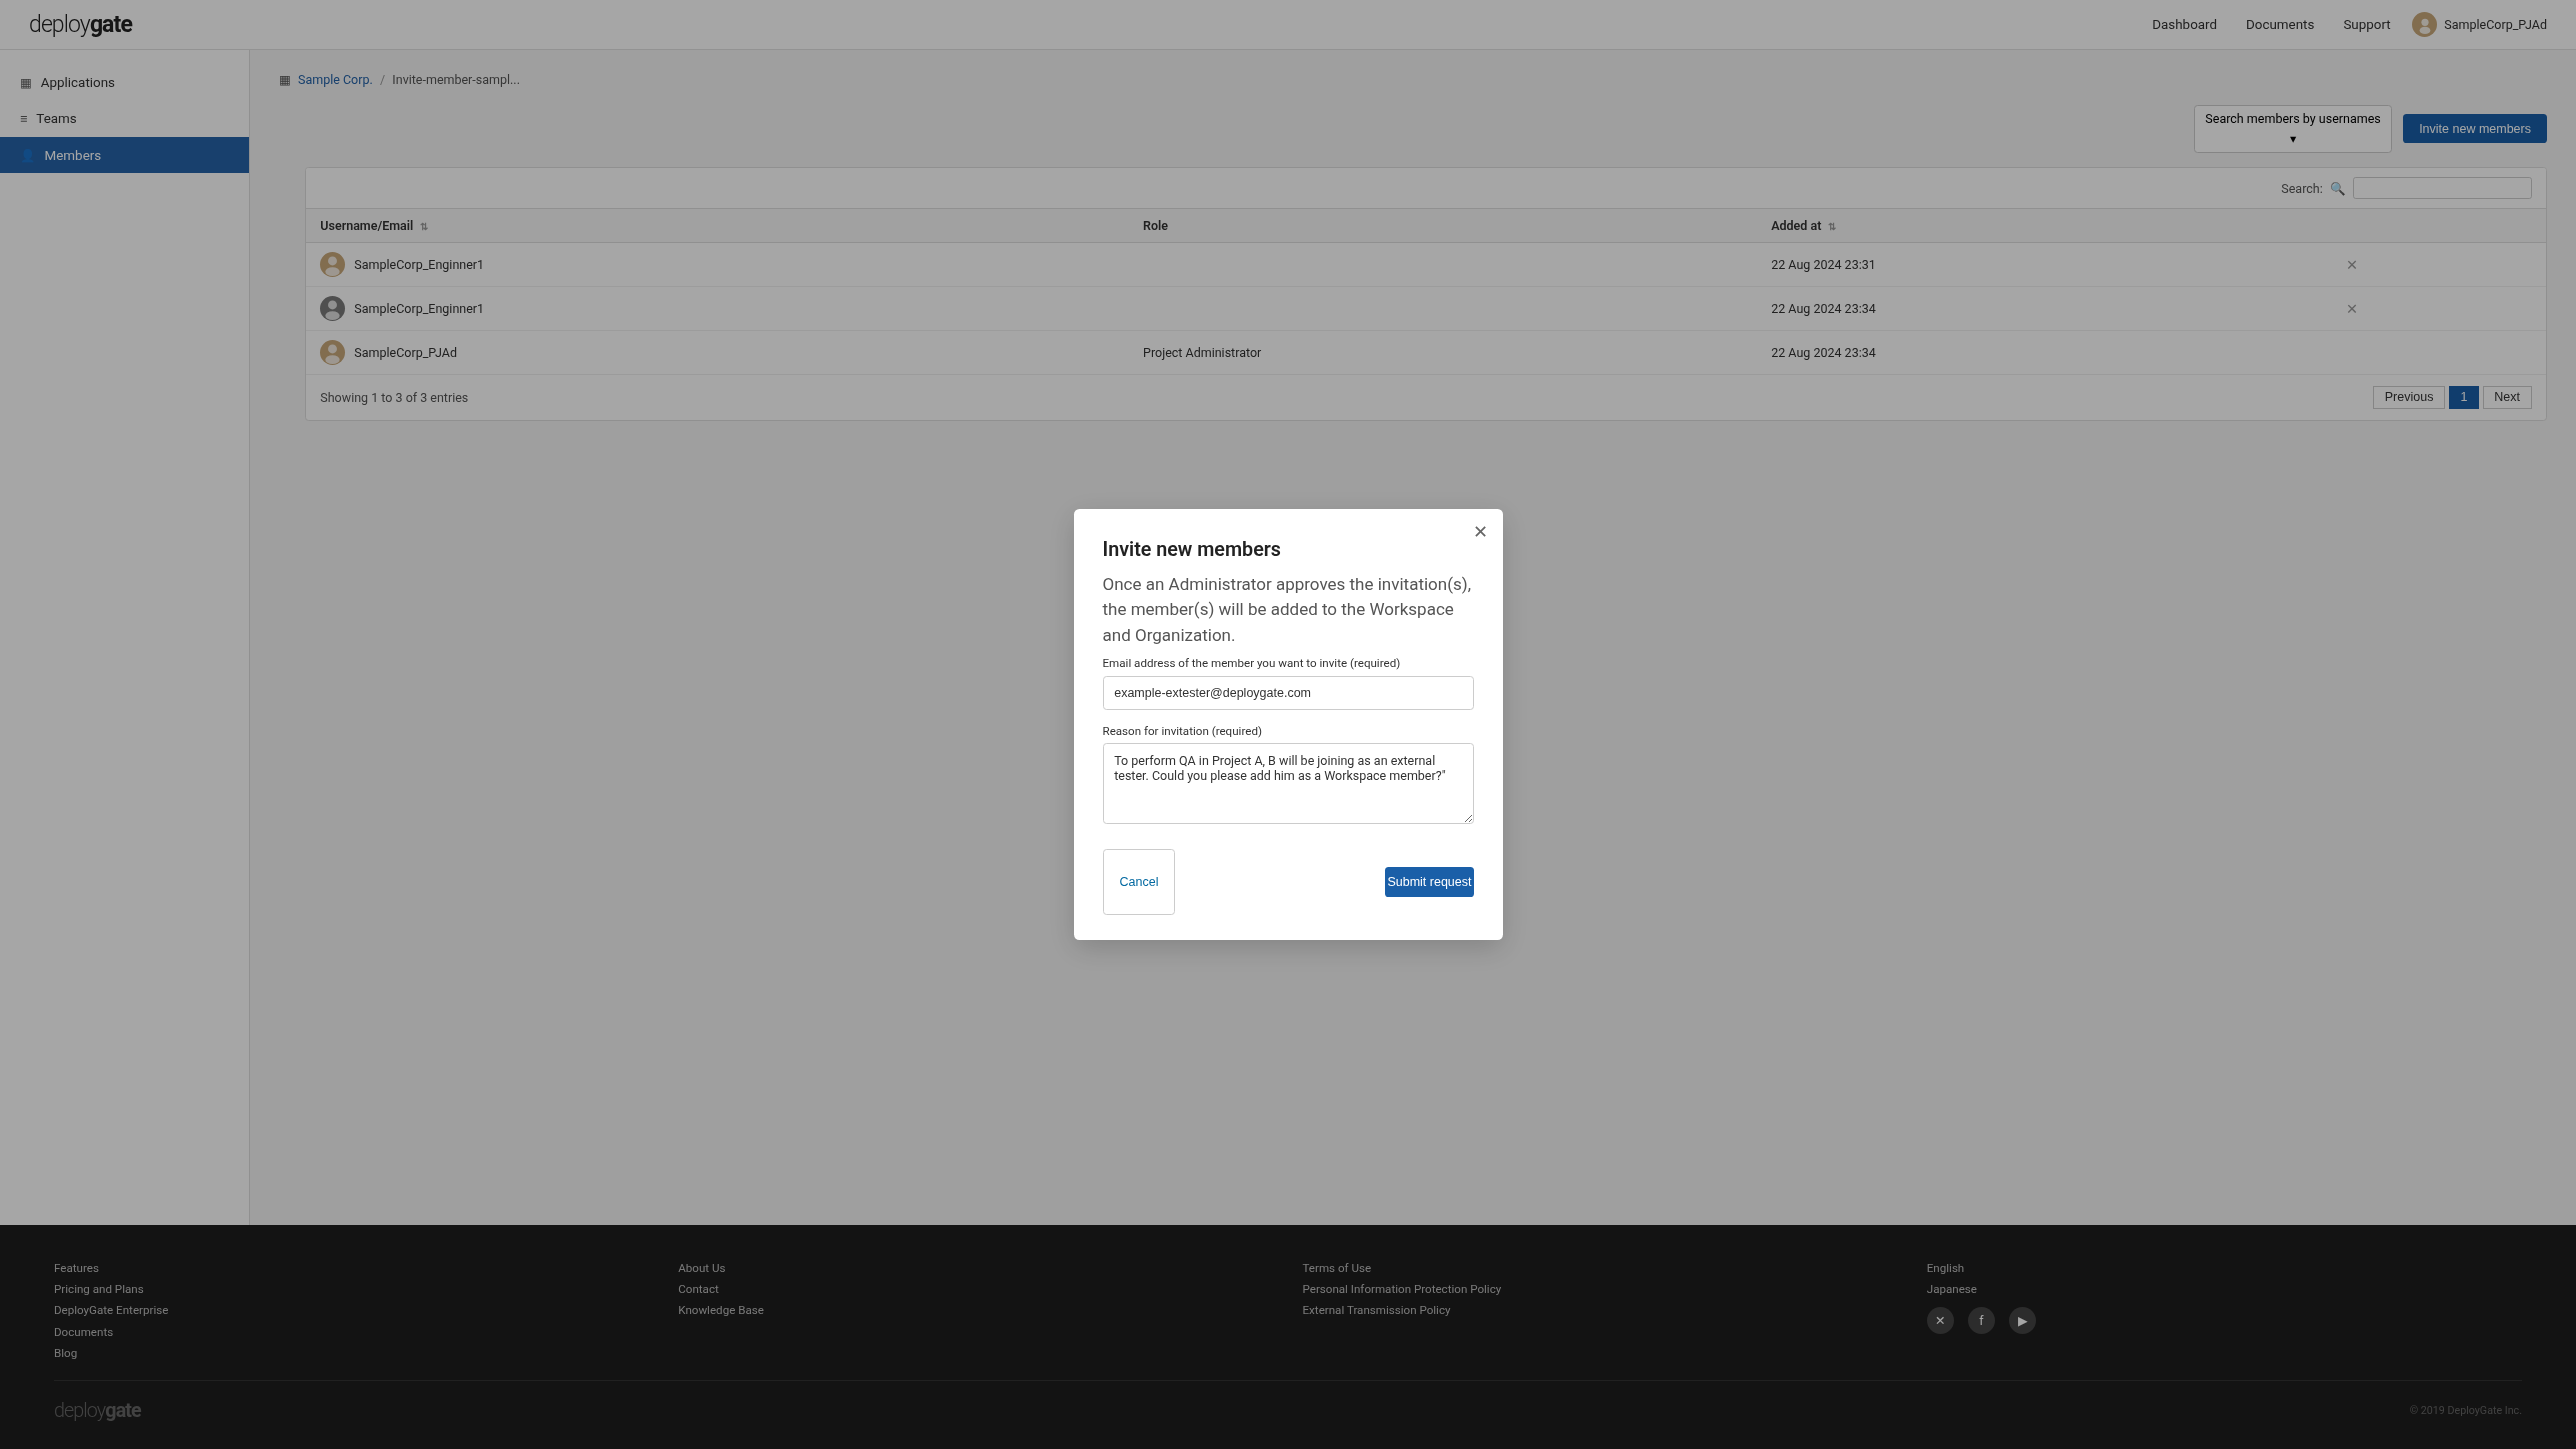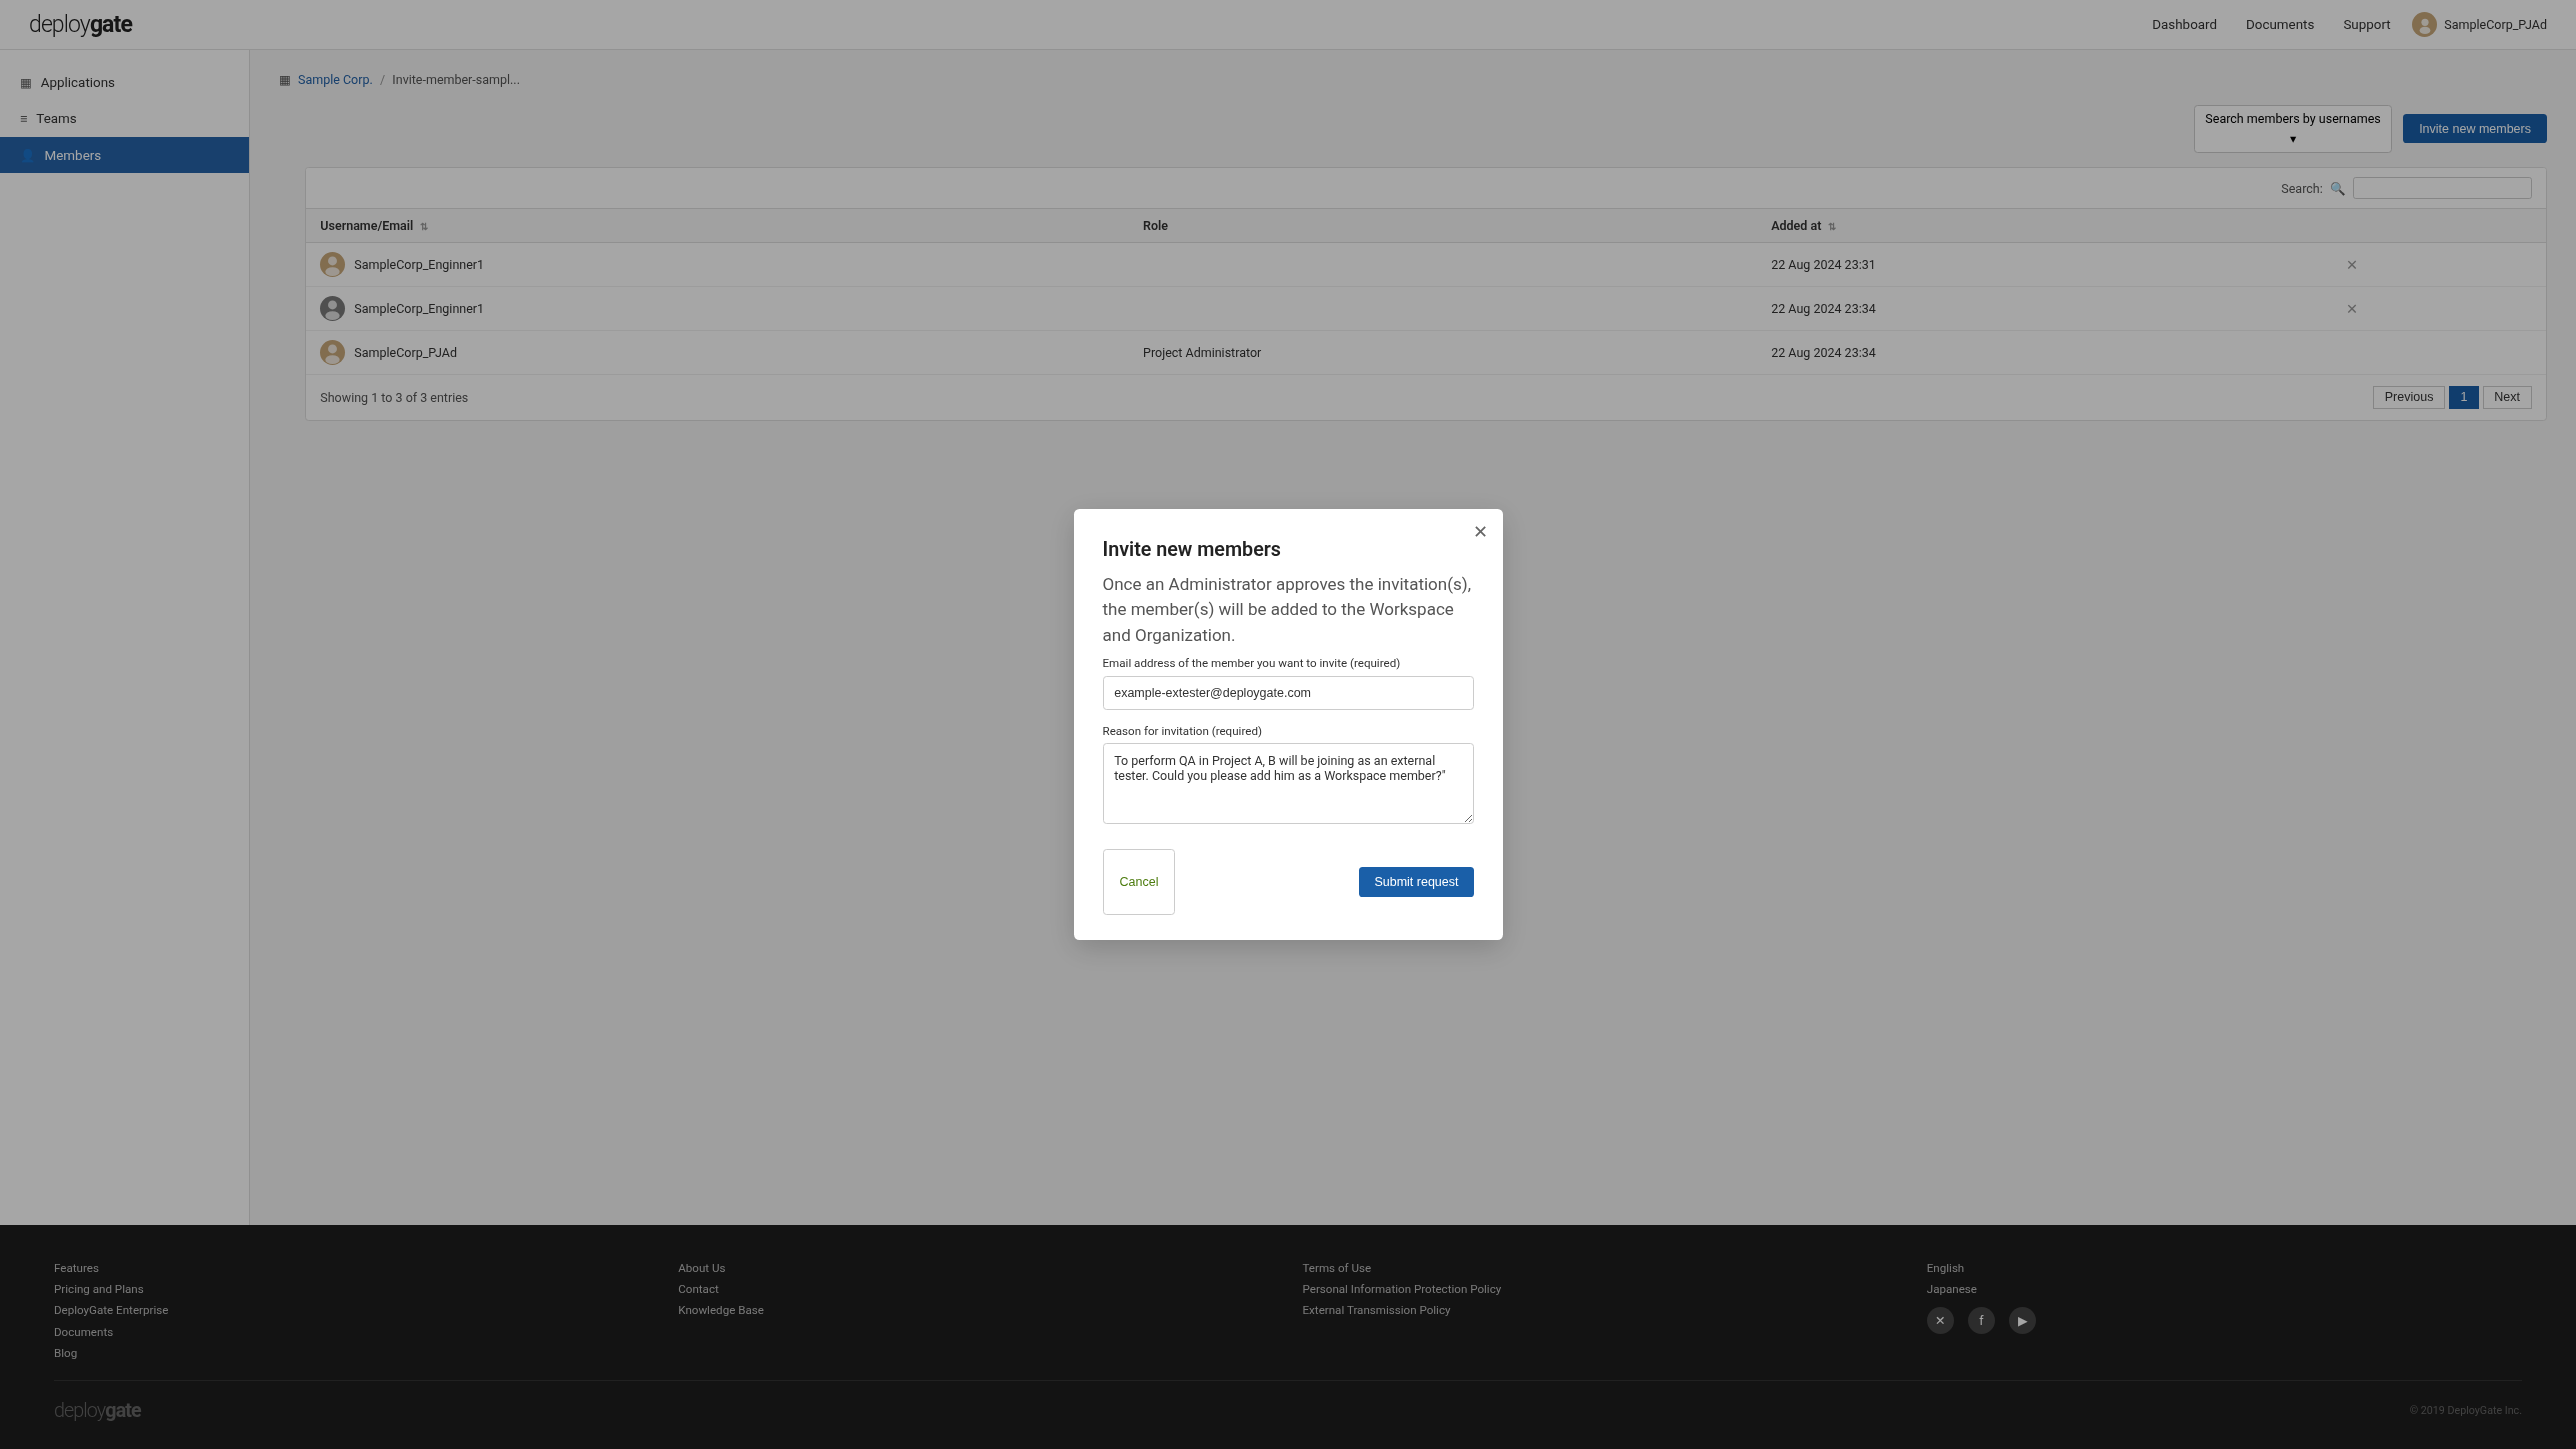--- a/index.html
+++ b/index.html
@@ -314,28 +314,28 @@
       align-items: center;
       justify-content: space-between;
     }
     .btn-cancel {
       background: #fff;
       border: 0.9px solid #ccc;
       border-radius: 3.6px;
       padding: 25px 16px;
       font-size: 12.5px;
       cursor: pointer;
-      color: #4d7c0f;
+      color: #0369a1;
     }
     .btn-submit {
       background: #1a5fa8;
       color: #fff;
       border: none;
       border-radius: 3.6px;
-      padding: 8px 15px;
+      padding: 8px 2px;
       font-size: 12.5px;
       cursor: pointer;
       font-weight: 500;
     }
 
     
     .footer {
       background: #1e1e1e;
       color: #ccc;
       padding: 36px 54px 27px;

